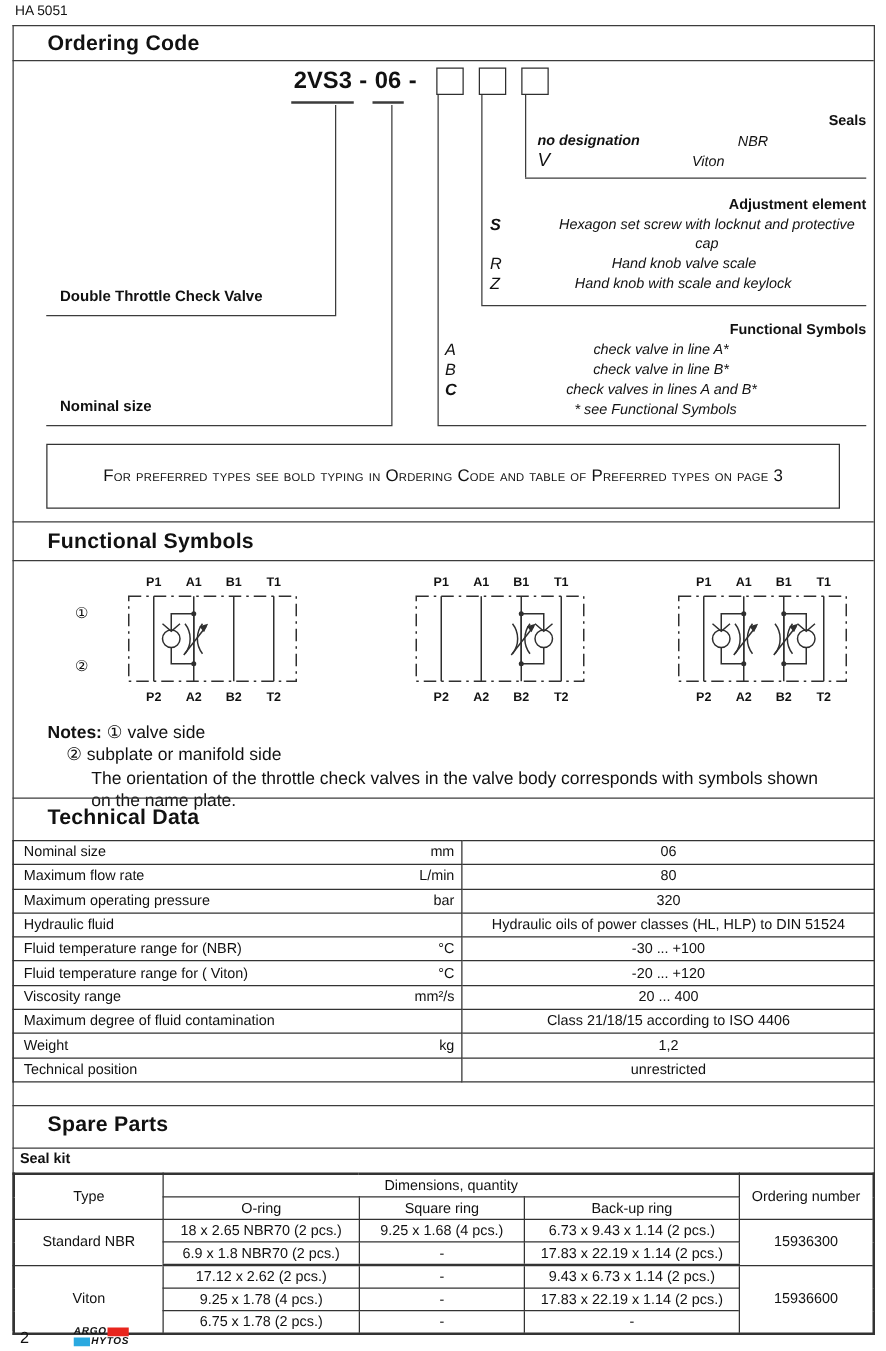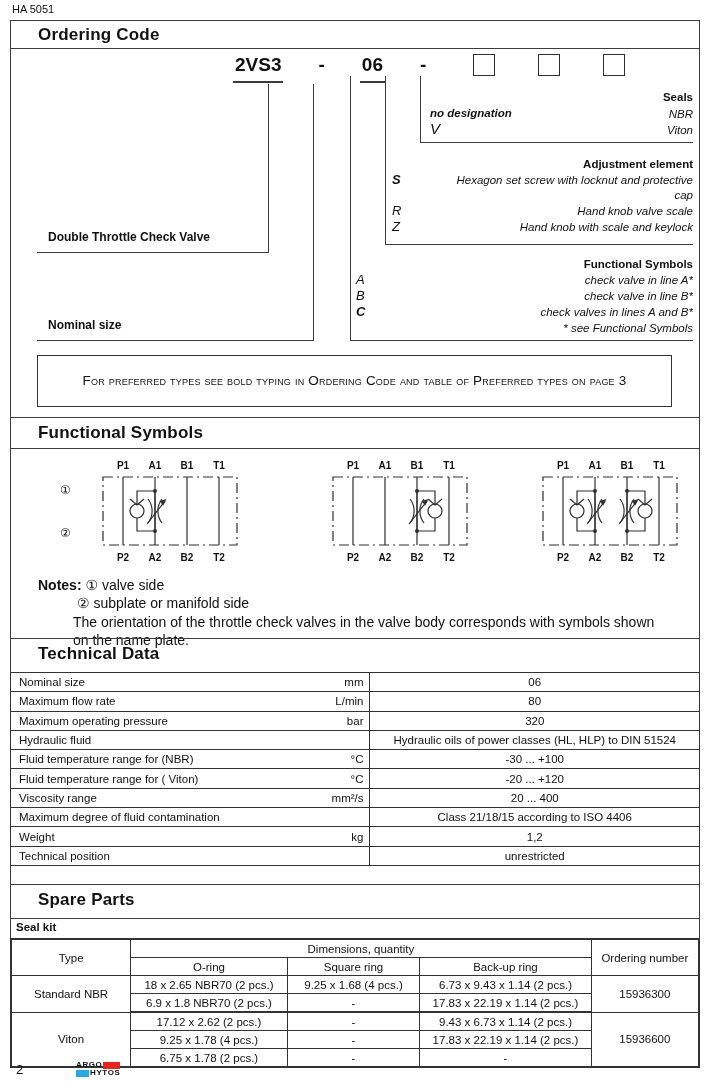--- a/index.html
+++ b/index.html
@@ -7,48 +7,48 @@
     position:relative;width:709px;height:1081px;background:#fff;
     font-family:"Liberation Sans", sans-serif;color:#111;overflow:hidden;
   }
   .hline{position:absolute;height:1px;background:#3c3c3c;}
   .vline{position:absolute;width:1px;background:#3c3c3c;}
   .frame{position:absolute;left:10px;top:20px;width:688px;height:1044px;
          border-left:1px solid #3c3c3c;border-right:1px solid #3c3c3c;border-top:1px solid #3c3c3c;}
   .doc-code{position:absolute;left:12px;top:3px;font-size:11px;}
   .sec-title{position:absolute;font-size:17px;font-weight:bold;letter-spacing:.2px;}
   .code-row{position:absolute;left:233px;top:53px;display:flex;align-items:flex-start;
-            font-size:19px;font-weight:bold;line-height:1.3;gap:31px;}
+            font-size:19px;font-weight:bold;line-height:1.3;}
   .code-part{border-bottom:2px solid #3c3c3c;padding:0 2px 3px 2px;}
   .code-dash{padding:0 4px 3px 4px;}
   .code-box{width:20px;height:20px;border:1.5px solid #2f2f2f;margin-left:12px;margin-top:1px;}
   .oc-label{position:absolute;font-size:12px;font-weight:bold;}
   .oc-head{position:absolute;font-size:11.5px;font-weight:bold;text-align:right;}
   .oc-row{position:absolute;display:flex;font-size:11.5px;line-height:1.3;font-style:italic;}
   .oc-code{flex:0 0 auto;font-size:13px;line-height:1.15;}
-  .oc-desc{flex:1 1 auto;text-align:right;}
+  .oc-desc{flex:1 1 auto;text-align:center;}
   .bold{font-weight:bold;}
   .pref-box{position:absolute;left:37px;top:355px;width:633px;height:50px;border:1px solid #333;
             display:flex;align-items:center;justify-content:center;}
   .pref-text{max-width:580px;text-align:center;font-weight:normal;font-size:13.5px;line-height:1.5;
              font-variant:small-caps;letter-spacing:.2px;}
   .marker{position:absolute;font-size:12px;}
   .notes{position:absolute;left:38px;top:576px;width:630px;font-size:14px;line-height:1.32;}
   table{border-collapse:collapse;font-size:11.5px;color:#111;}
   .tech-table{position:absolute;left:10px;top:672px;width:690px;}
   .tech-table td{border:1px solid #333;height:18.3px;padding:0;}
   .t-name{padding-left:8px !important;}
   .t-name .un{float:right;padding-right:6px;}
   .t-val{text-align:center;}
   .spare-table{position:absolute;left:10px;top:938px;width:690px;border:2px solid #333;}
   .spare-table td{border:1px solid #333;height:17px;padding:0 3px;text-align:center;}
   .spare-table .grp-end td{border-bottom:2px solid #333;}
   .seal-kit{position:absolute;left:16px;top:921px;font-size:11.5px;font-weight:bold;}
   .page-num{position:absolute;left:16px;top:1062px;font-size:13px;}
-  .logo{position:absolute;left:76px;top:1061px;font-size:8px;font-weight:bold;letter-spacing:.6px;line-height:1;}
+  .logo{position:absolute;left:59px;top:1061px;font-size:8px;font-weight:bold;letter-spacing:.6px;line-height:1;font-style:italic;}
   .logo-row{display:flex;align-items:flex-end;height:8px;}
   .logo-red{display:inline-block;width:17px;height:7px;background:var(--logo-red,#e8251d);margin-left:1px;}
   .logo-blue{display:inline-block;width:13px;height:7px;background:var(--logo-blue,#2aa9e0);margin-right:1px;}
   svg text{font-family:"Liberation Sans",sans-serif;font-size:10px;font-weight:bold;fill:#111;}
   .diagram{position:absolute;top:455px;}
 </style>
 </head>
 <body>
 
 <div id="page">
@@ -206,21 +206,21 @@
     <text x="102" y="106" text-anchor="middle">B2</text>
     <text x="134" y="106" text-anchor="middle">T2</text>
   </svg>
 
   <div class="notes">
     <div>
       <span class="bold">Notes:</span>
       <span>①</span>
       <span>valve side</span>
     </div>
-    <div style="margin-left:39px">
+    <div style="margin-left:15px">
       <span>②</span>
       <span>subplate or manifold side</span>
     </div>
     <div style="margin-left:35px;width:600px">The orientation of the throttle check valves in the valve body corresponds with symbols shown on the name plate.</div>
   </div>
 
   <div class="hline" style="left:10px;top:638px;width:689px"></div>
   <div class="sec-title" style="left:38px;top:644px">Technical Data</div>
 
   <table class="tech-table">

